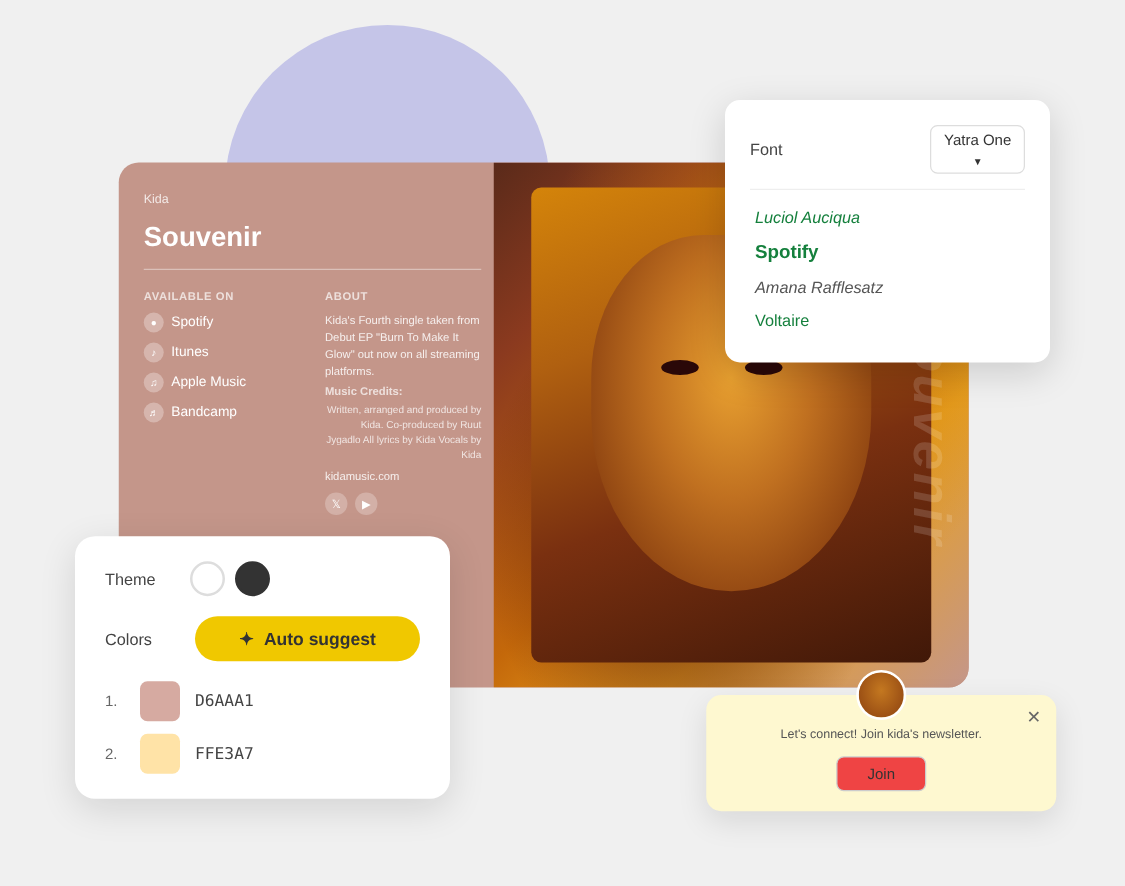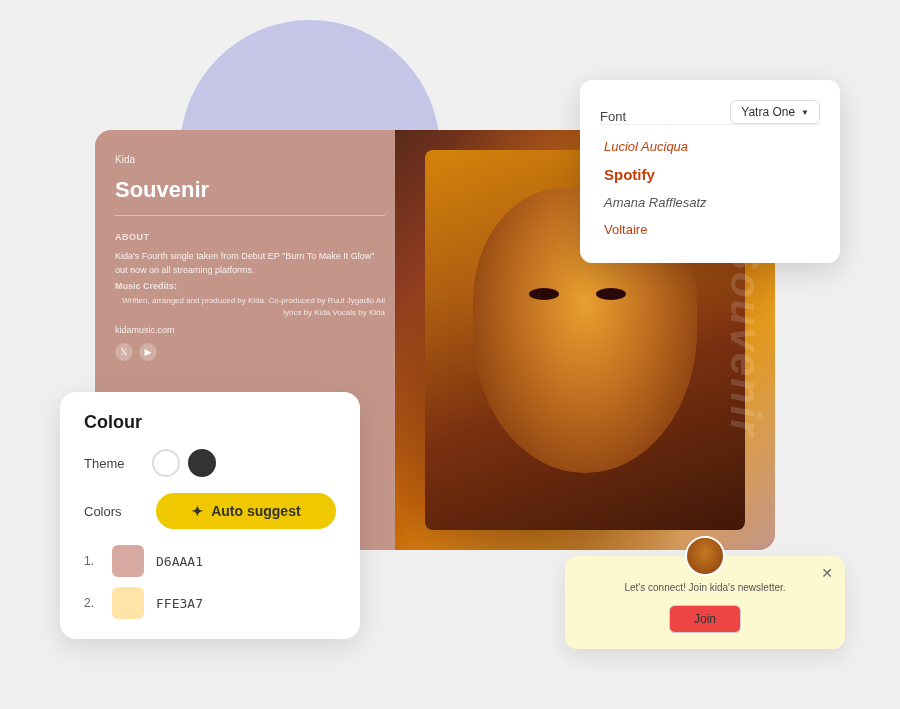--- a/index.html
+++ b/index.html
@@ -229,57 +229,58 @@
 
     .panel-title {
       font-size: 16px;
       font-weight: 600;
       color: #1a1a1a;
       margin-bottom: 16px;
     }
 
     .font-row {
       display: flex;
-      align-items: flex-end;
+      align-items: center;
       justify-content: space-between;
-      margin-bottom: 0;
+      margin-bottom: 12px;
     }
 
     .font-label {
       font-size: 13px;
       color: #444;
     }
 
     .font-dropdown {
       display: flex;
       align-items: center;
       gap: 6px;
       border: 1px solid #ddd;
       border-radius: 6px;
       padding: 4px 10px;
       font-size: 12px;
       color: #333;
       background: white;
       cursor: pointer;
+      flex-direction: column;
     }
 
     .font-dropdown-arrow {
       font-size: 8px;
       color: #333;
     }
 
     .font-options {
       border-top: 1px solid #eee;
       padding-top: 8px;
     }
 
     .font-option {
       padding: 6px 4px;
       font-size: 13px;
-      color: #c2410c;
+      color: #15803d;
       cursor: pointer;
       border-radius: 4px;
     }
 
     
     .colour-panel {
       position: absolute;
       bottom: 70px;
       left: 60px;
       width: 300px;
@@ -459,20 +460,39 @@
 
 <div class="vinyl-bg"></div>
 
 <div class="music-card">
   <div class="music-card-left">
     <div class="artist-label">Kida</div>
     <div class="album-title">Souvenir</div>
     <hr class="divider">
 
     <div class="two-col">
+      <div class="col-left">
+        <div class="section-header">AVAILABLE ON</div>
+        <div class="platform-item">
+          <div class="platform-icon">●</div>
+          <span>Spotify</span>
+        </div>
+        <div class="platform-item">
+          <div class="platform-icon">♪</div>
+          <span>Itunes</span>
+        </div>
+        <div class="platform-item">
+          <div class="platform-icon">♫</div>
+          <span>Apple Music</span>
+        </div>
+        <div class="platform-item">
+          <div class="platform-icon">♬</div>
+          <span>Bandcamp</span>
+        </div>
+      </div>
 
       <div class="col-right">
         <div class="section-header">ABOUT</div>
         <div class="about-text">Kida's Fourth single taken from Debut EP "Burn To Make It Glow" out now on all streaming platforms.</div>
         <div class="credits-label">Music Credits:</div>
         <div class="credits-text">Written, arranged and produced by Kida. Co-produced by Ruut Jygadlo
 All lyrics by Kida
 Vocals by Kida</div>
         <div class="website-link">kidamusic.com</div>
         <div class="social-icons">
@@ -507,21 +527,20 @@
 
   <div class="font-options">
     <div class="font-option font-luciol">Luciol Auciqua</div>
     <div class="font-option font-vidaloka">Spotify</div>
     <div class="font-option font-rafflesatz">Amana Rafflesatz</div>
     <div class="font-option font-voltaire">Voltaire</div>
   </div>
 </div>
 
 <div class="colour-panel">
-  <div class="colour-title">Colour</div>
 
   <div class="theme-row">
     <span class="theme-label">Theme</span>
     <div class="theme-option theme-light"></div>
     <div class="theme-option theme-dark"></div>
   </div>
 
   <div class="colors-row">
     <span class="colors-label">Colors</span>
     <button class="auto-suggest-btn">

